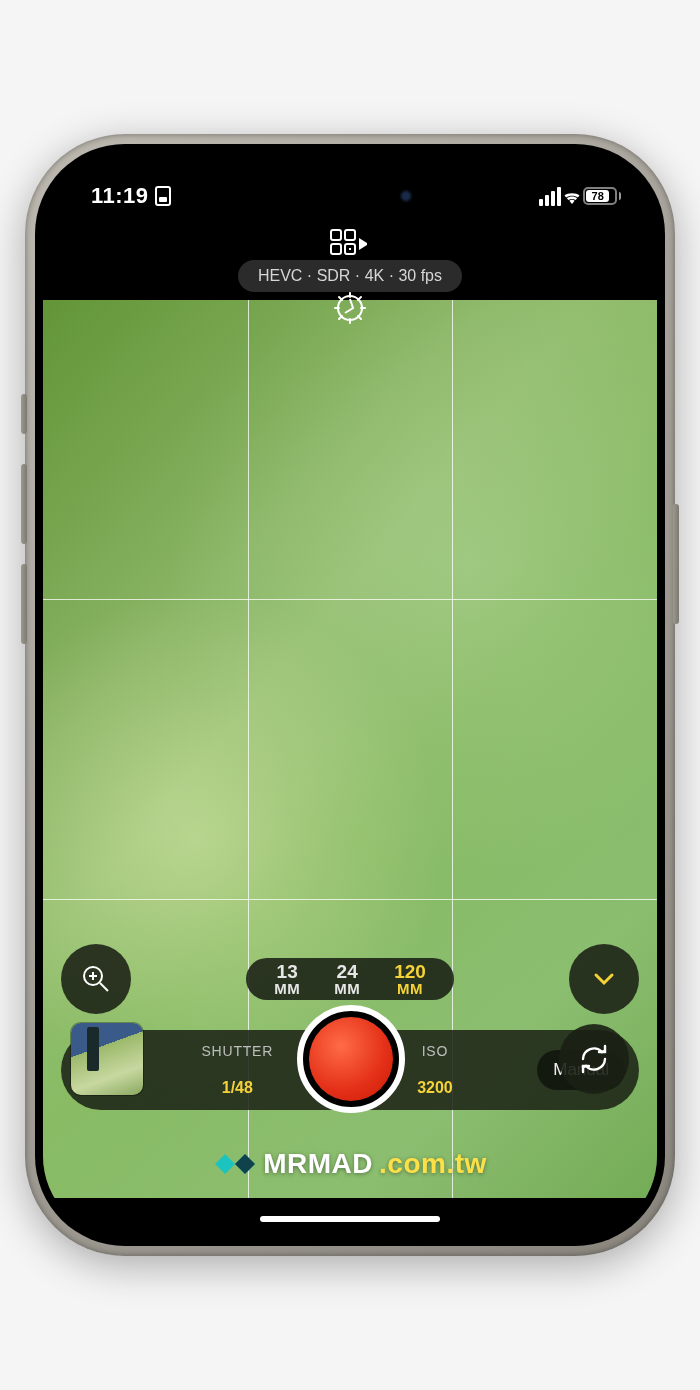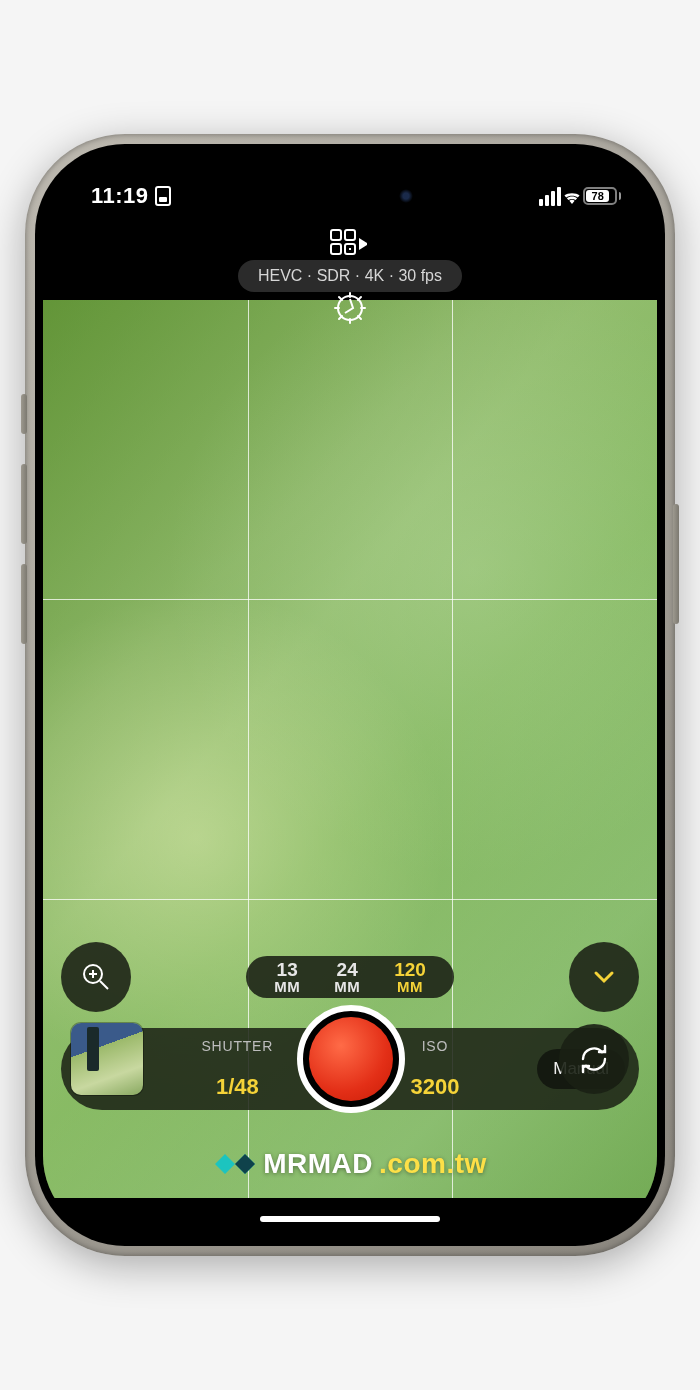--- a/index.html
+++ b/index.html
@@ -208,21 +208,21 @@
     display:flex;align-items:center;justify-content:center;
     color:#f5d338;
     flex:0 0 60px;
   }
   .setting-col{
     flex:1;
     text-align:center;
     color:#c9c9c9;
   }
   .setting-col .lbl{font-size:14px;letter-spacing:.8px;color:#bdbdbd}
-  .setting-col .val{font-size:22px;color:#f5d338;font-weight:600;margin-top:20px}
+  .setting-col .val{font-size:16px;color:#f5d338;font-weight:600;margin-top:20px}
   .mode-pill{
     background:rgba(18,22,14,.9);
     color:#eee;
     padding:10px 16px;
     border-radius:22px;
     font-size:17px;
   }
 
   
   .bottom-row{

